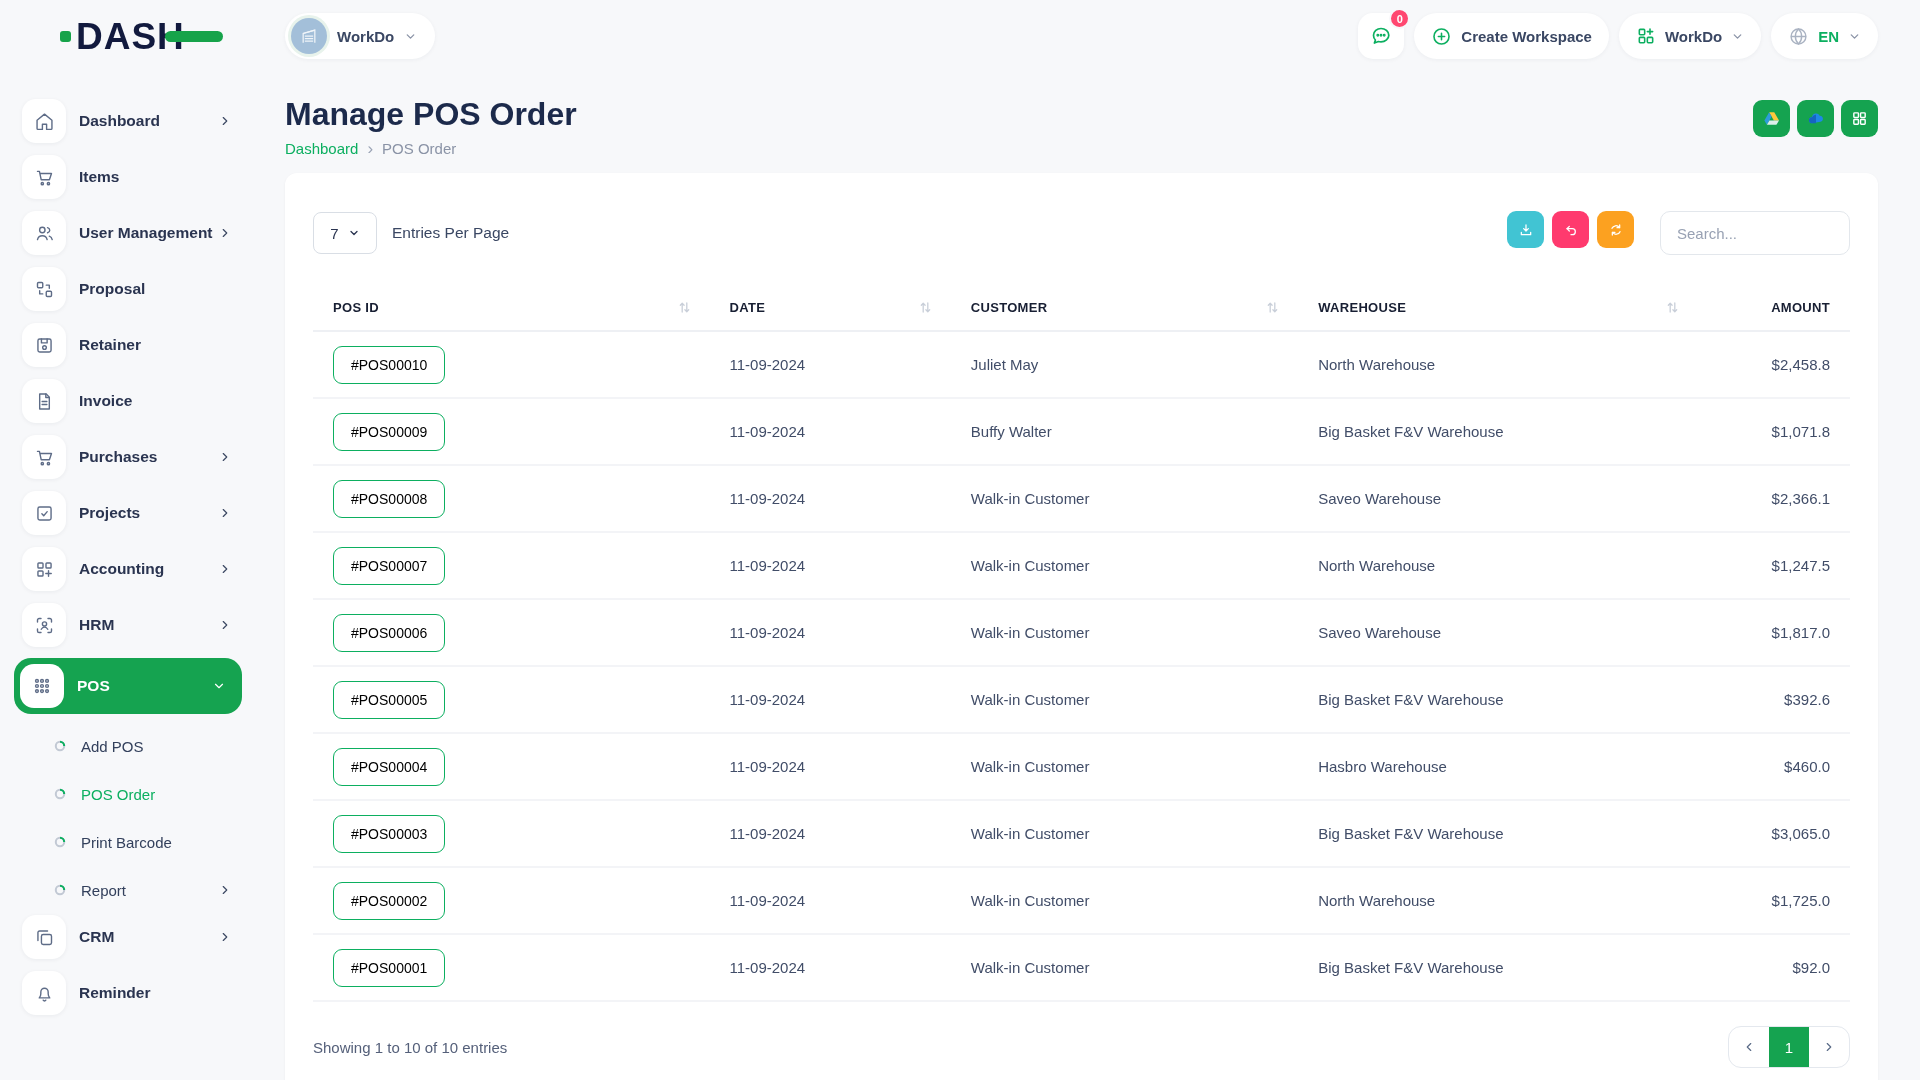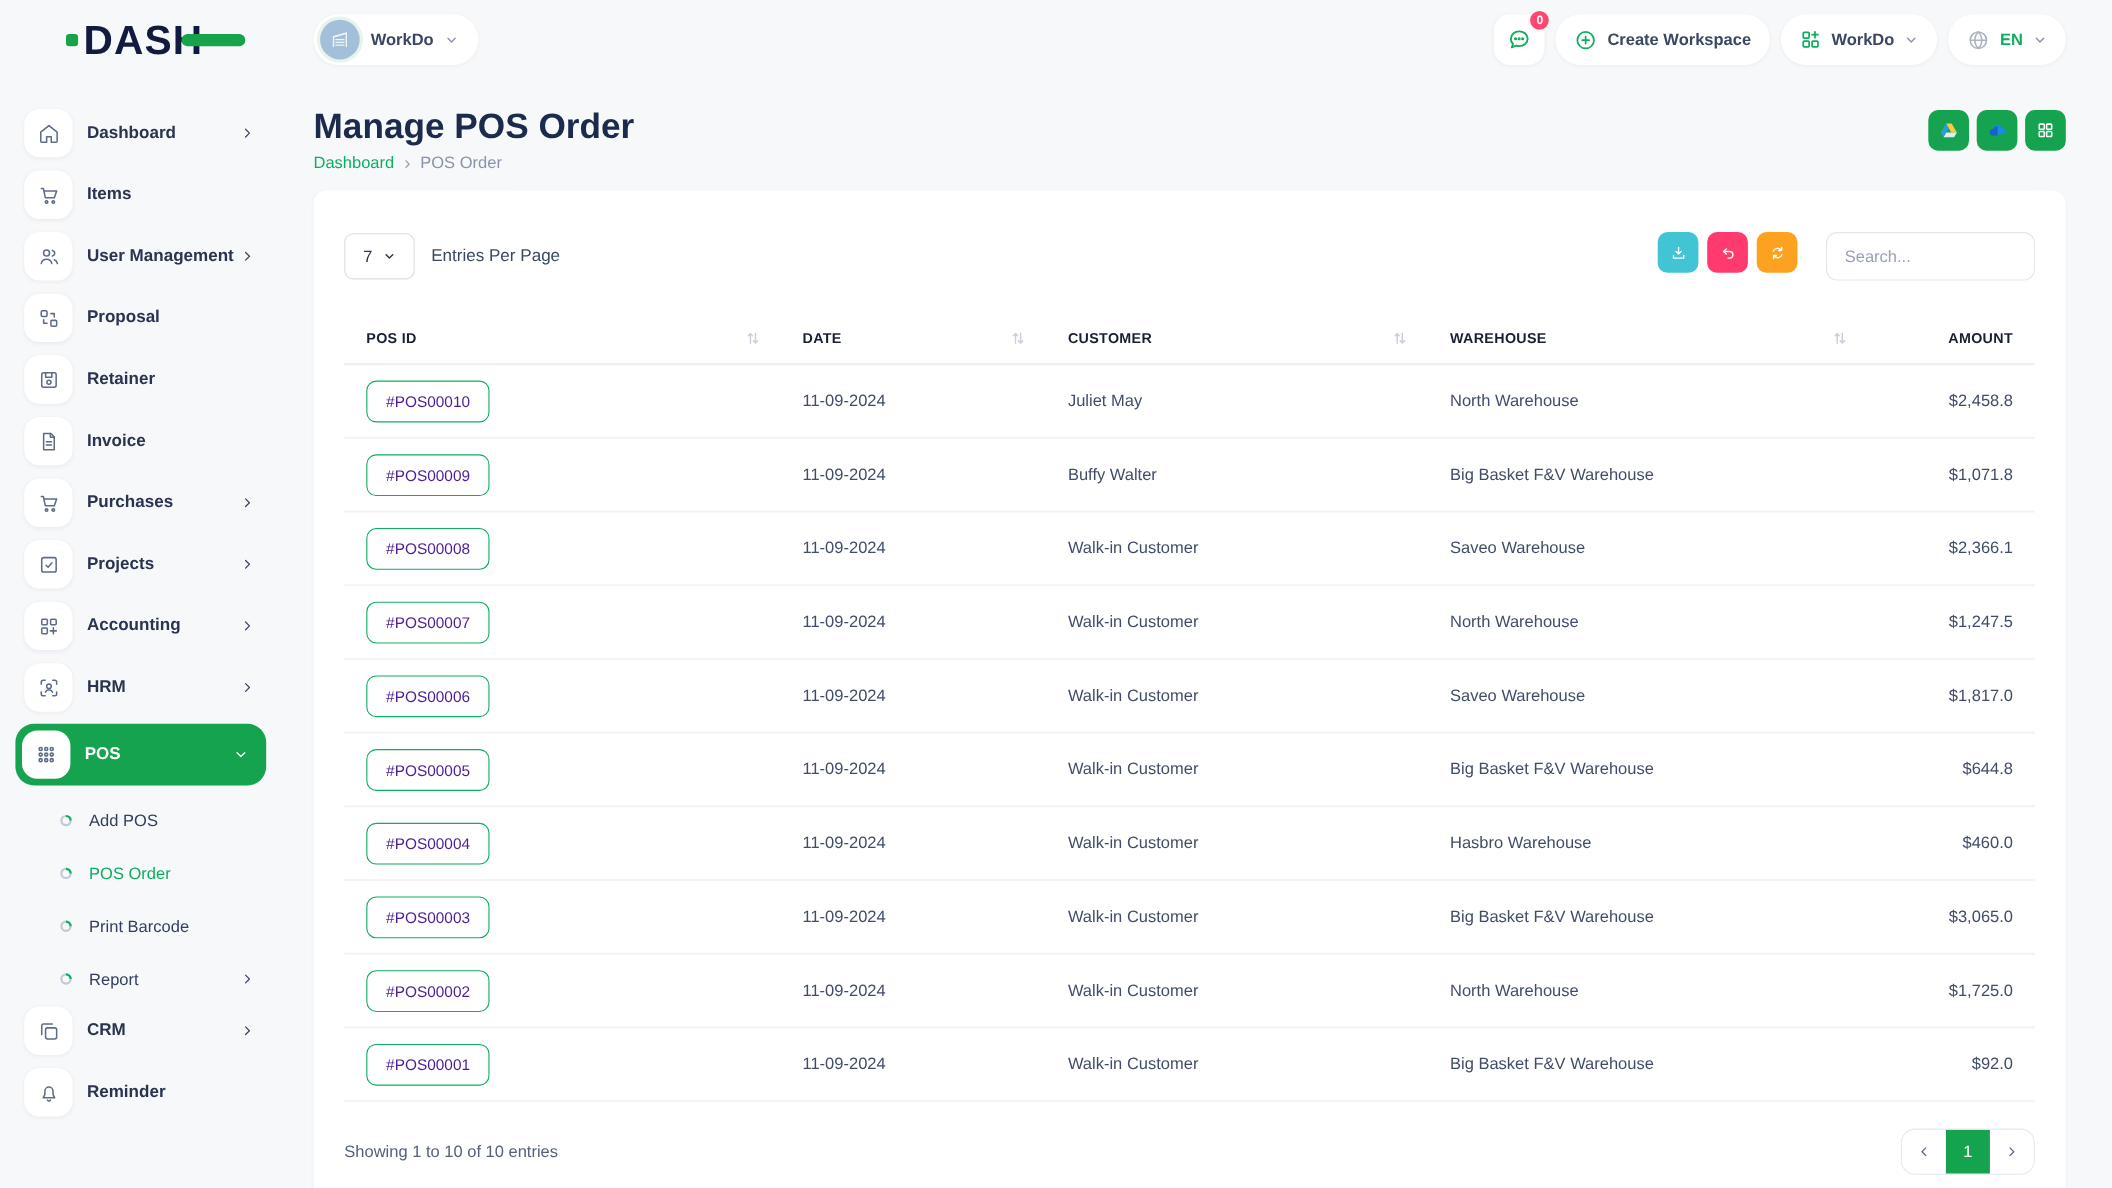--- a/index.html
+++ b/index.html
@@ -88,21 +88,21 @@
   .search-input::placeholder { color:#98a1b3; }
 
   table { width:100%; border-collapse:collapse; table-layout:fixed; margin-top:30px; }
   th { padding:15px 20px; text-align:left; font-size:13px; font-weight:700; letter-spacing:.3px;
        color:#181f33; text-transform:uppercase; border-bottom:2px solid #eef0f4; }
   .th-flex { display:flex; align-items:center; justify-content:space-between; }
   .th-flex.end { justify-content:flex-end; }
   .sort-ic { display:flex; }
   td { height:67px; padding:0 20px; font-size:15px; color:#414d68; border-bottom:2px solid #f3f4f7; }
   td.amount, th.amount { text-align:right; }
-  .pos-id-btn { display:inline-block; border:1.5px solid #0caf60; color:#4c1d95; background:#fff;
+  .pos-id-btn { display:inline-block; border:1.5px solid #0caf60; color:#000000; background:#fff;
                 border-radius:9px; padding:10px 17px; font-size:14px; font-weight:500; cursor:pointer; }
 
   .table-footer { display:flex; align-items:center; padding:24px 0 30px; }
   .showing { font-size:15px; color:#55607a; }
   .pager { margin-left:auto; display:flex; height:42px; border:1px solid #e4e8ee; border-radius:13px;
            overflow:hidden; background:#fff; }
   .pg-btn { width:40px; display:flex; align-items:center; justify-content:center; cursor:pointer; }
   .pg-btn svg { stroke:#5a6b87; fill:none; stroke-width:2; stroke-linecap:round; stroke-linejoin:round; }
   .pg-num { width:40px; background:#15a350; color:#fff; font-size:15px; display:flex;
             align-items:center; justify-content:center; cursor:pointer; }
@@ -581,21 +581,21 @@
             <td>11-09-2024</td>
             <td>Walk-in Customer</td>
             <td>Saveo Warehouse</td>
             <td class="amount">$1,817.0</td>
           </tr>
           <tr>
             <td><span class="pos-id-btn">#POS00005</span></td>
             <td>11-09-2024</td>
             <td>Walk-in Customer</td>
             <td>Big Basket F&amp;V Warehouse</td>
-            <td class="amount">$644.8</td>
+            <td class="amount">$392.6</td>
           </tr>
           <tr>
             <td><span class="pos-id-btn">#POS00004</span></td>
             <td>11-09-2024</td>
             <td>Walk-in Customer</td>
             <td>Hasbro Warehouse</td>
             <td class="amount">$460.0</td>
           </tr>
           <tr>
             <td><span class="pos-id-btn">#POS00003</span></td>

